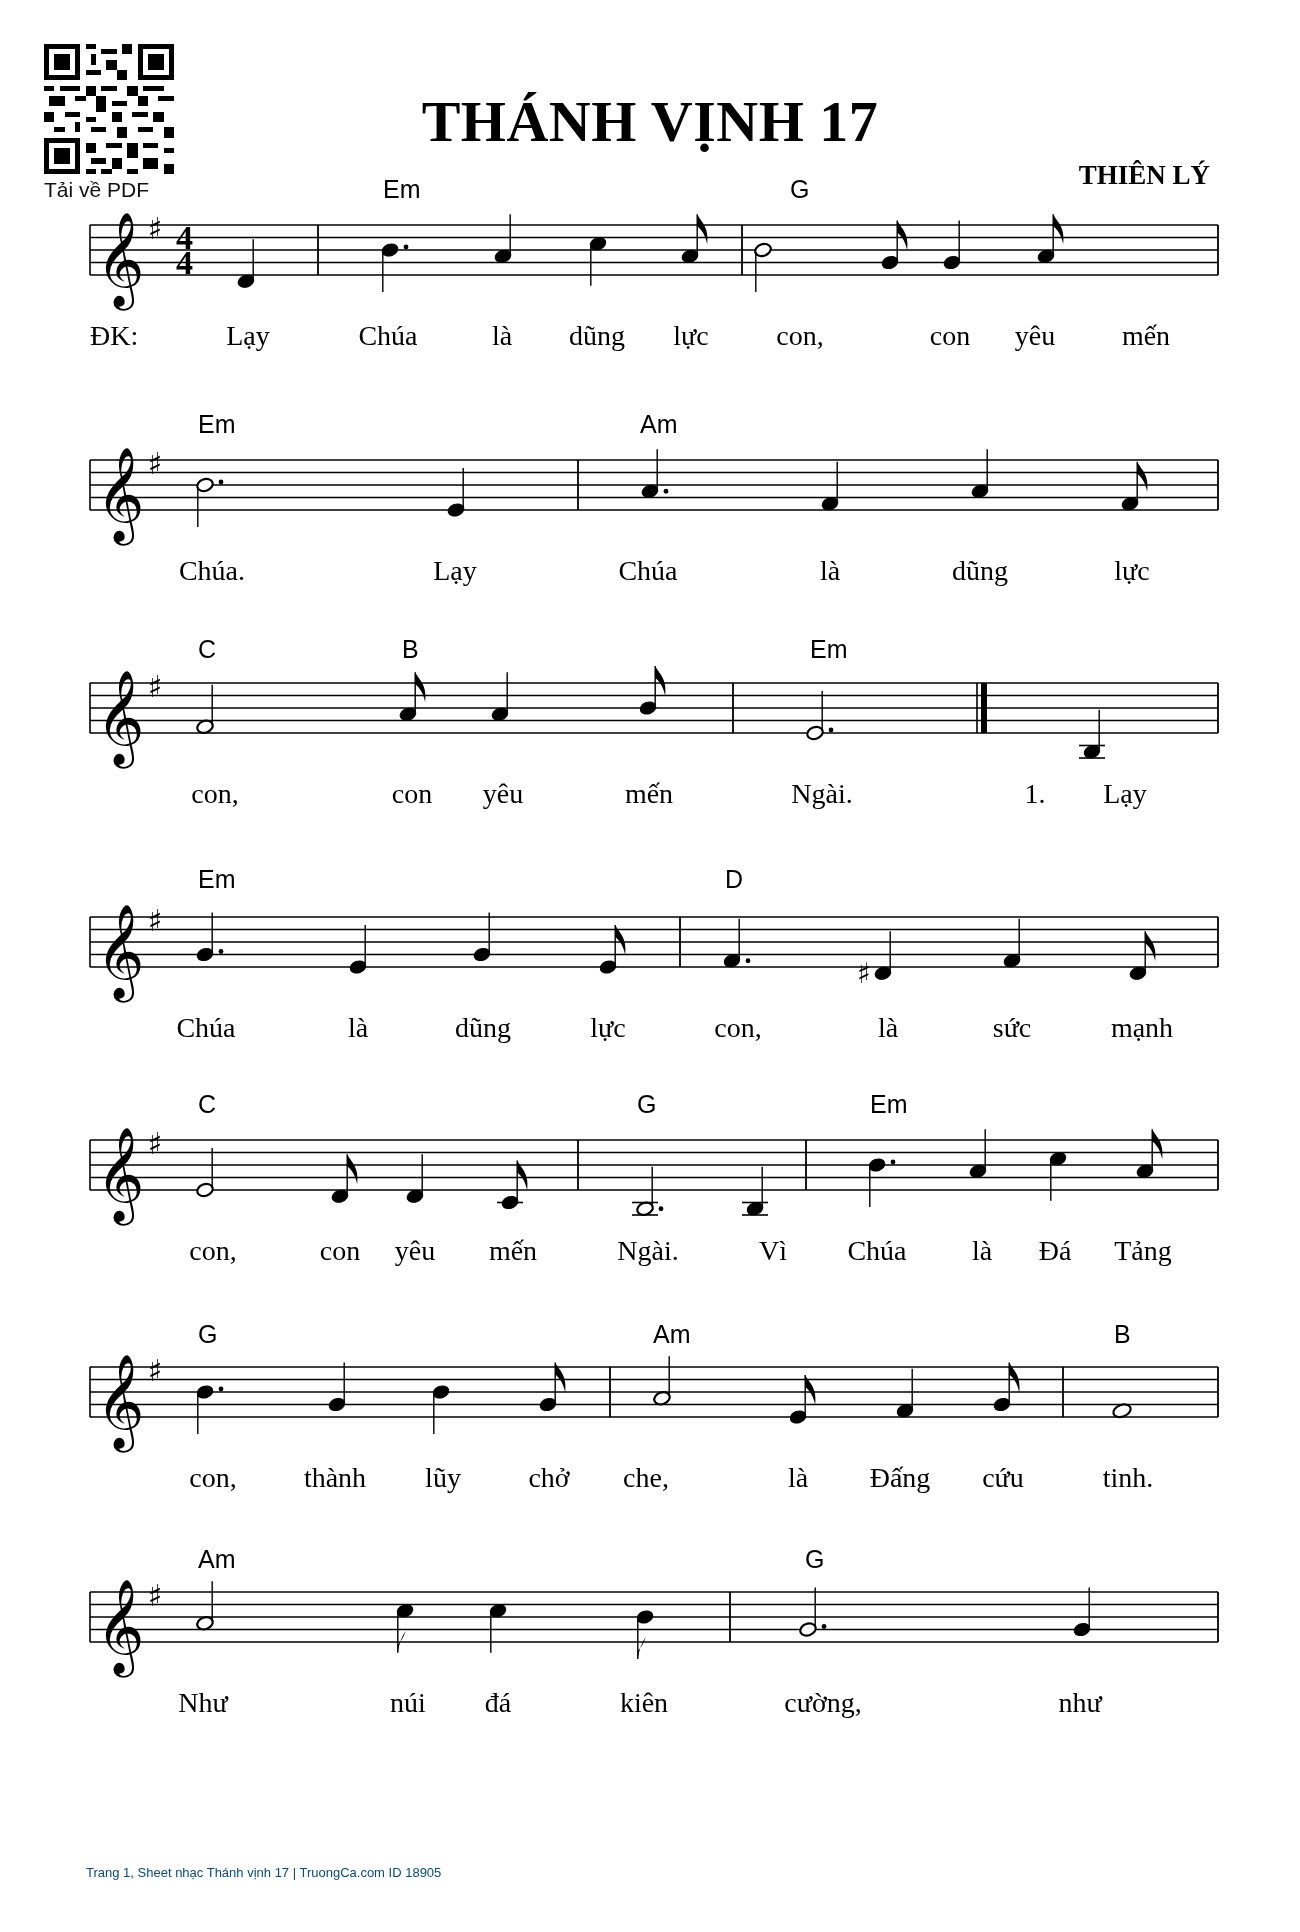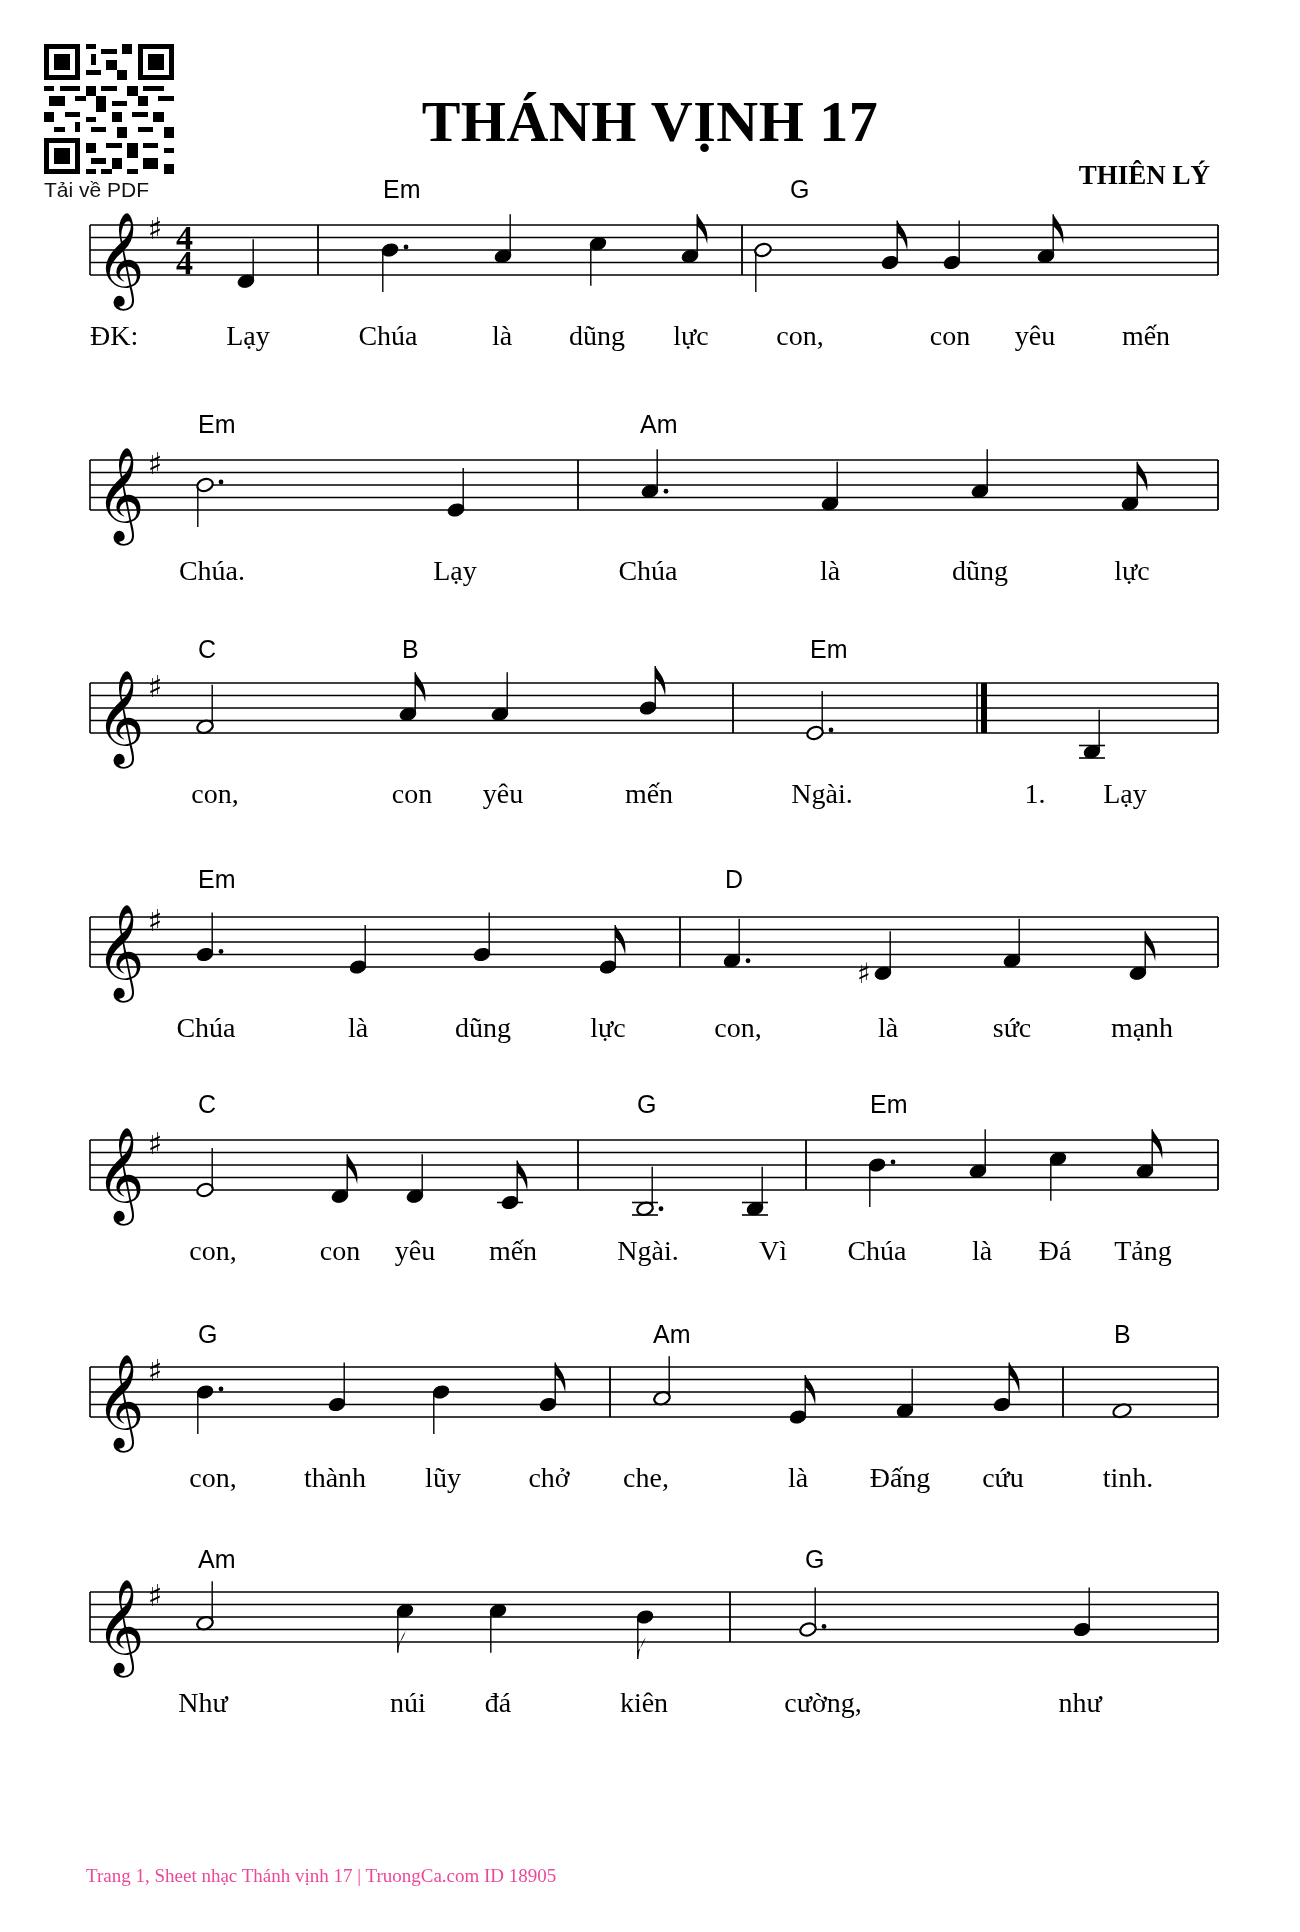--- a/index.html
+++ b/index.html
@@ -6,21 +6,21 @@
   body { width: 1300px; height: 1932px; position: relative; overflow: hidden; font-family: "Liberation Serif", serif; color: #000; }
   .qr { position: absolute; left: 44px; top: 44px; width: 130px; height: 130px; }
   .qr-label { position: absolute; left: 44px; top: 178px; font-family: "Liberation Sans", sans-serif; font-size: 21px; color: #111; }
   .title { position: absolute; left: 0; width: 1300px; top: 88px; text-align: center; font-family: "Liberation Serif", serif; font-weight: bold; font-size: 58px; letter-spacing: 0.5px; }
   .composer { position: absolute; right: 90px; top: 160px; font-family: "Liberation Serif", serif; font-weight: bold; font-size: 27px; }
   .system { position: absolute; left: 0; width: 1300px; }
   .system svg { position: absolute; left: 0; top: 0; }
   .chord { position: absolute; font-family: Liberation Sans, sans-serif; font-size: 25px; }
   .lyric { position: absolute; font-family: "Liberation Serif", serif; font-size: 28px; white-space: nowrap; transform: translateX(-50%); }
   .lyric.left { transform: none; }
-  .footer { position: absolute; left: 86px; top: 1865px; font-family: Liberation Serif, serif; font-size: 19px; color: #ec4899; }
+  .footer { position: absolute; left: 86px; top: 1865px; font-family: Liberation Sans, sans-serif; font-size: 13px; color: #0c4a6e; }
 </style>
 </head>
 <body>
 
 <svg class="qr" viewBox="0 0 25 25" shape-rendering="crispEdges">
   <rect width="25" height="25" fill="#fff"></rect>
   <g fill="#000">
     <rect x="0" y="0" width="7" height="7"></rect>
       <rect x="1" y="1" width="5" height="5" fill="#fff"></rect>
       <rect x="2" y="2" width="3" height="3"></rect>

